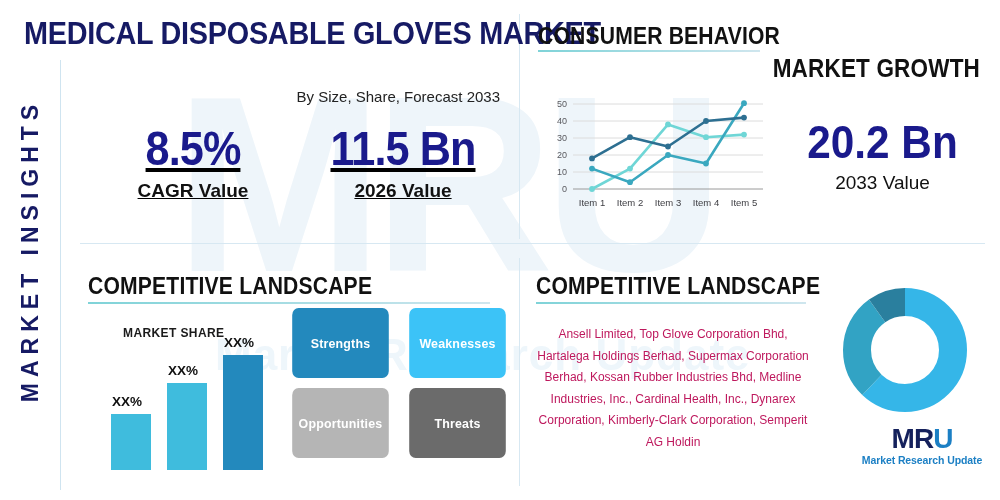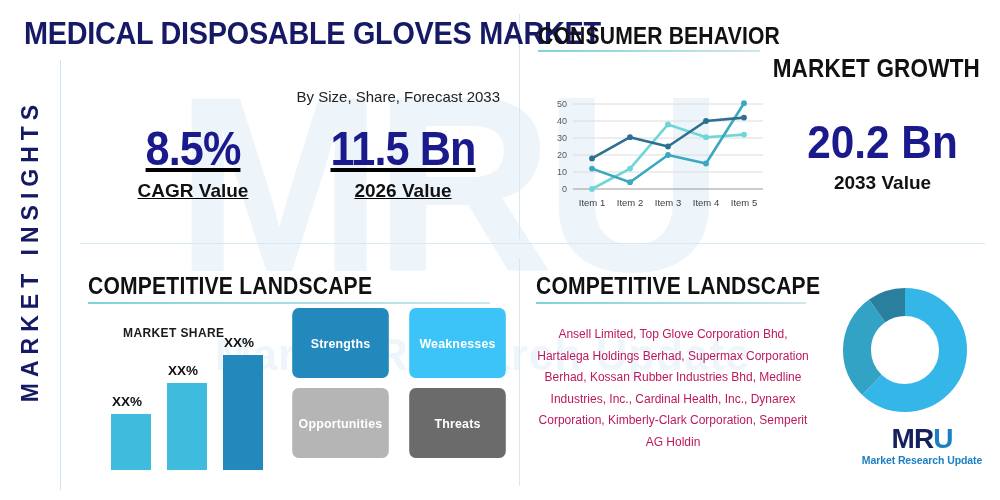--- a/index.html
+++ b/index.html
@@ -76,21 +76,21 @@
     font-size:25px; font-weight:700; color:#111; letter-spacing:0.2px; z-index:3;
     transform:scaleX(0.9); transform-origin:right center;
   }
   .bn-val {
     position:absolute; left:770px; top:115px; width:225px; text-align:center;
     font-size:47px; font-weight:700; color:#1a1a8c; line-height:54px;
     transform:scaleX(0.9); z-index:3;
   }
   .bn-lab {
     position:absolute; left:770px; top:172px; width:225px; text-align:center;
-    font-size:19px; font-weight:700; color:#111; z-index:3;
+    font-size:19px; font-weight:400; color:#111; z-index:3;
   }
   .linechart { position:absolute; left:545px; top:96px; z-index:3; }
   .tick { font-size:9px; fill:#59595e; font-family:"Liberation Sans",sans-serif; }
   .xlab { font-size:9.5px; fill:#3d3d42; font-family:"Liberation Sans",sans-serif; }
 
   
   .ms-label {
     position:absolute; left:123px; top:326px; font-size:12px;
     font-weight:700; color:#1b1b1b; letter-spacing:0.4px; z-index:3;
   }

